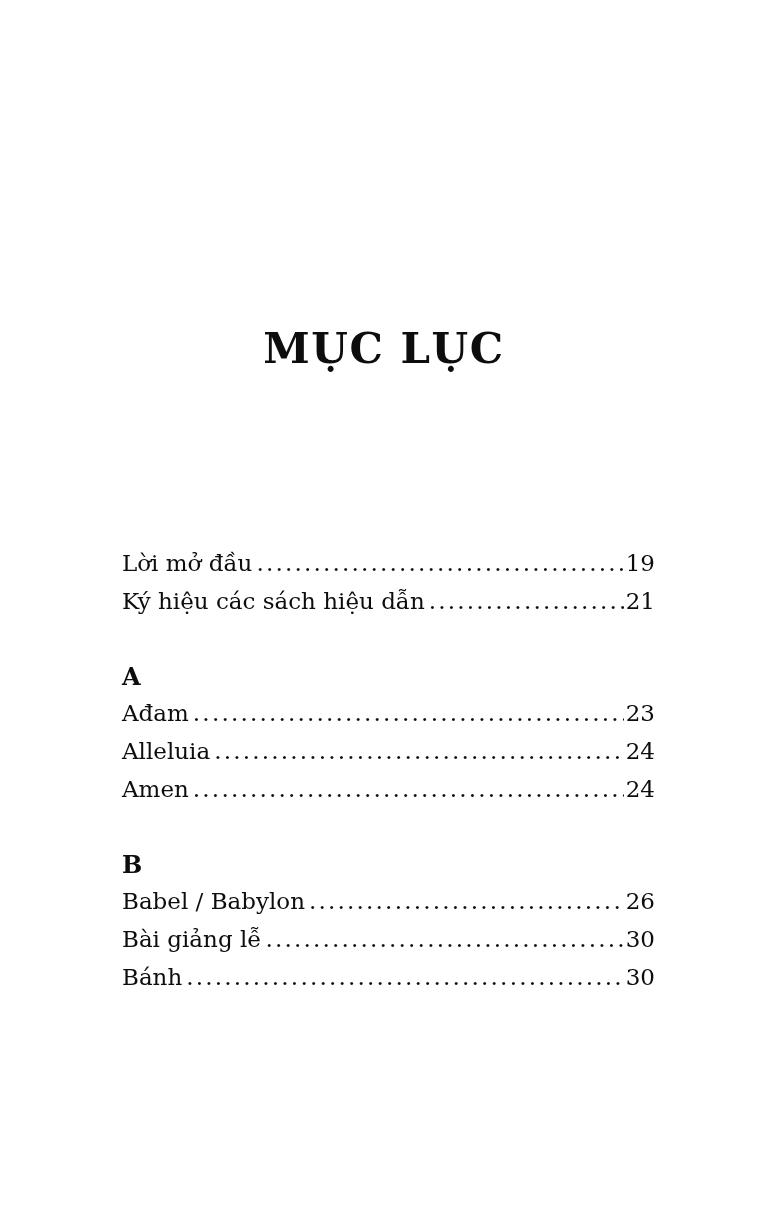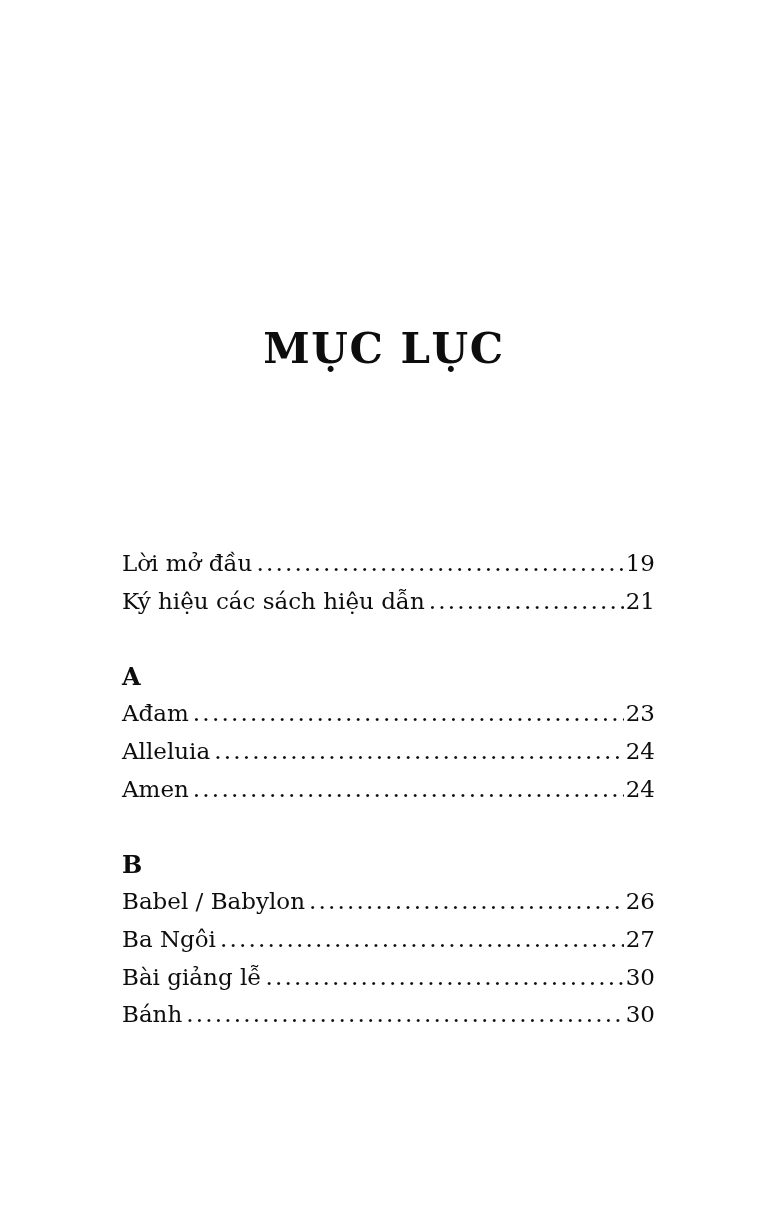--- a/index.html
+++ b/index.html
@@ -103,25 +103,20 @@
   </div>
 
   <div class="section-letter">B</div>
 
   <div class="toc-row">
     <span class="toc-label">Babel / Babylon</span>
     <span class="dot-leader"></span>
     <span class="toc-page-num">26</span>
   </div>
   <div class="toc-row">
-    <span class="toc-label">Ba Ngôi</span>
-    <span class="dot-leader"></span>
-    <span class="toc-page-num">27</span>
-  </div>
-  <div class="toc-row">
     <span class="toc-label">Bài giảng lễ</span>
     <span class="dot-leader"></span>
     <span class="toc-page-num">30</span>
   </div>
   <div class="toc-row">
     <span class="toc-label">Bánh</span>
     <span class="dot-leader"></span>
     <span class="toc-page-num">30</span>
   </div>
 

